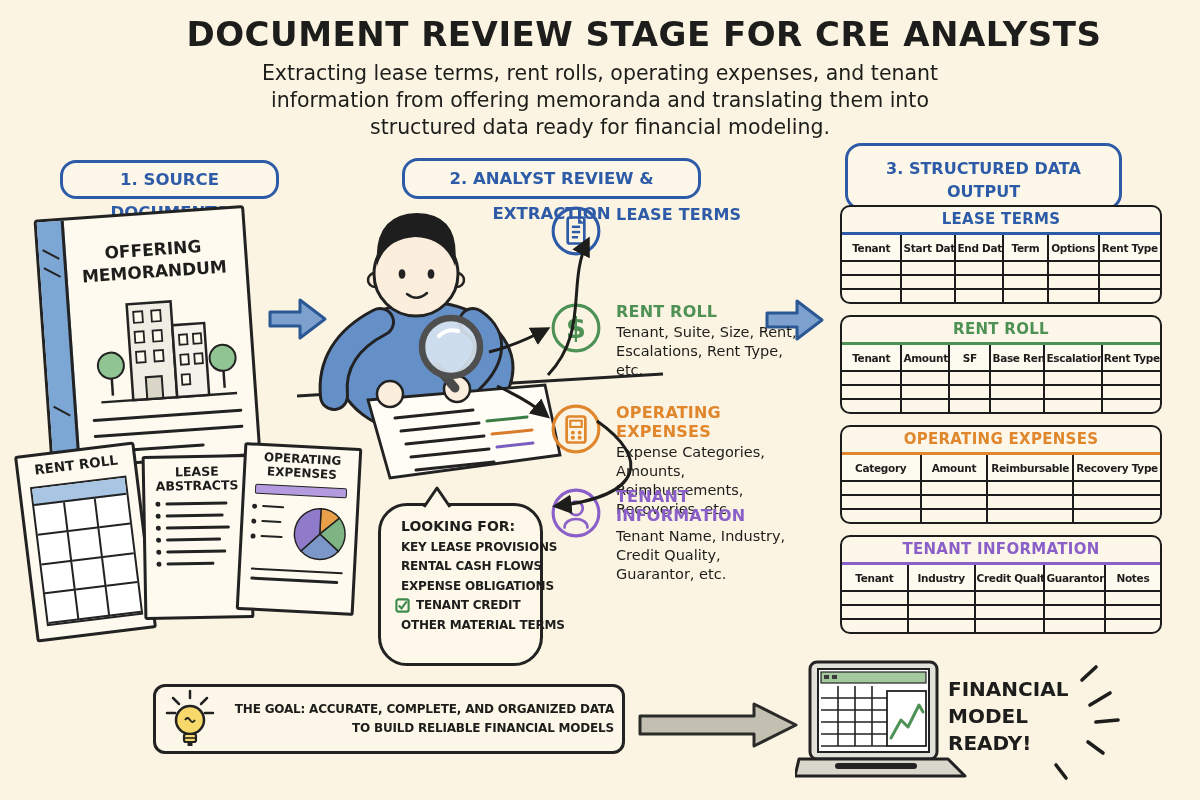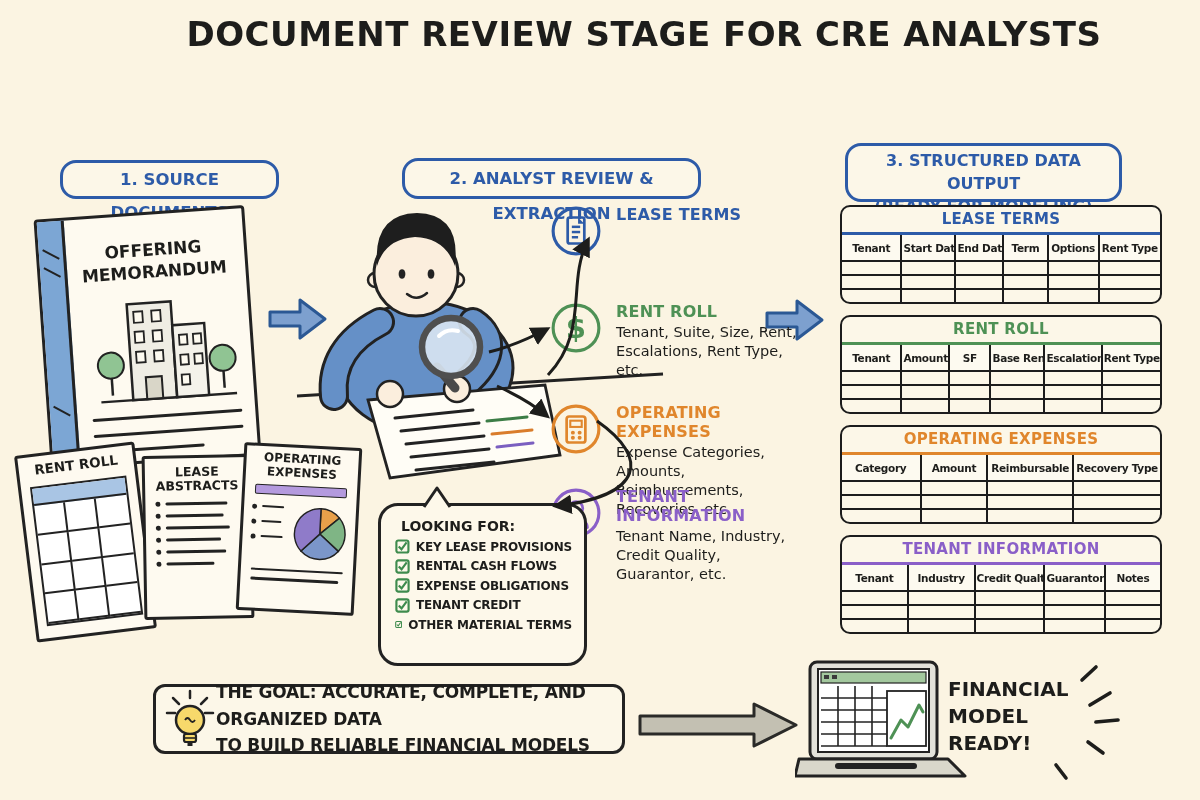--- a/index.html
+++ b/index.html
@@ -7,21 +7,21 @@
           font-family:"DejaVu Sans",sans-serif;color:#1d1d1b;}
   .abs{position:absolute;}
   
   .title{top:14px;left:0;width:1200px;text-align:center;font-size:34px;font-weight:bold;letter-spacing:.5px;margin-left:44px;}
   .subtitle{top:60px;left:215px;width:770px;text-align:center;font-size:20.5px;font-weight:500;line-height:1.32;}
   
   .sec-label{border:3px solid #2d5ba8;border-radius:16px;color:#2d5ba8;font-weight:bold;
              text-align:center;background:#fcf7e8;}
   .lab1{left:60px;top:160px;width:213px;height:33px;line-height:33px;font-size:16.5px;}
   .lab2{left:402px;top:158px;width:293px;height:35px;line-height:35px;font-size:16.5px;}
-  .lab3{left:845px;top:143px;width:271px;height:50px;font-size:16px;line-height:1.45;padding-top:3px;}
+  .lab3{left:845px;top:143px;width:271px;height:50px;font-size:16px;line-height:1.45;padding-top:11px;}
   
   .book{left:42px;top:212px;width:205px;height:245px;background:#fefaf0;border:3px solid #222;
         border-radius:4px;transform:rotate(-4deg);}
   .book-spine{position:absolute;left:0;top:0;width:24px;height:100%;background:#7ca6d4;border-right:3px solid #222;}
   .book-title{position:absolute;left:34px;top:24px;width:160px;text-align:center;font-size:17px;
               font-weight:bold;line-height:1.3;}
   .book-lines div{position:absolute;height:3px;background:#222;border-radius:2px;}
   
   .card{background:#fefaf0;border:3px solid #222;border-radius:3px;}
   .card-title{text-align:center;font-weight:bold;line-height:1.15;}
@@ -38,49 +38,50 @@
   .bullet-dot{width:5px;height:5px;border-radius:50%;background:#222;flex:none;}
   .bullet-line{height:2.5px;background:#222;border-radius:2px;}
   .pbar{height:8px;background:#b49ade;border:1.5px solid #222;border-radius:2px;margin:5px 10px 2px 10px;}
   
   .cat-item{position:absolute;left:0;width:255px;}
   .cat-icon{position:absolute;left:2px;top:0;}
   .cat-text{margin-left:68px;width:187px;}
   .cat-title{font-size:16px;font-weight:bold;letter-spacing:.2px;}
   .cat-details{font-size:14.5px;line-height:1.3;margin-top:2px;font-weight:500;}
   
-  .cloud{left:378px;top:503px;width:209px;height:163px;border:3px solid #222;border-radius:20px;
+  .cloud{left:378px;top:503px;width:165px;height:163px;border:3px solid #222;border-radius:29px;
          background:#fdf8ea;padding:10px 12px;box-sizing:border-box;}
   .cloud-title{font-size:14px;font-weight:bold;margin:2px 0 5px 8px;}
   .chk-row{display:flex;align-items:center;gap:6px;margin:4.5px 0 0 2px;}
   .chk-label{font-size:12px;font-weight:bold;letter-spacing:-.2px;white-space:nowrap;}
   
   .otable{position:absolute;left:840px;width:318px;border:2.5px solid #1c1c1c;border-radius:10px;
           background:#fcf7e8;overflow:hidden;}
   .otable-title{height:25px;line-height:25px;text-align:center;font-weight:bold;font-size:15px;letter-spacing:.3px;}
   .otable-head{display:flex;border-bottom:2.5px solid #1c1c1c;background:#fdfaf0;}
   .otable-hcell{box-sizing:border-box;border-right:2px solid #1c1c1c;font-size:10.5px;font-weight:bold;
                 text-align:center;padding:7px 1px 6px 1px;letter-spacing:-.3px;white-space:nowrap;overflow:hidden;}
   .otable-row{display:flex;height:12px;border-bottom:2px solid #1c1c1c;}
   .otable-row:last-child{border-bottom:none;}
   .otable-cell{box-sizing:border-box;border-right:2px solid #1c1c1c;}
   .otable-hcell:last-child,.otable-cell:last-child{border-right:none;}
   
   .goal-banner{left:153px;top:684px;width:472px;height:70px;border:3.5px solid #222;border-radius:12px;
                background:#fcf7e8;display:flex;align-items:center;box-sizing:border-box;padding:0 8px;}
-  .goal-text{flex:1;text-align:left;font-size:17px;font-weight:bold;line-height:1.55;letter-spacing:-.2px;}
+  .goal-text{flex:1;text-align:right;font-size:12px;font-weight:bold;line-height:1.55;letter-spacing:-.2px;}
   .ready-text{left:948px;top:676px;width:120px;text-align:left;font-size:20px;font-weight:bold;line-height:1.35;}
   .overlay{left:0;top:0;pointer-events:none;}
 </style>
 </head>
 <body>
 
 <div class="canvas">
 
   <div class="abs title">DOCUMENT REVIEW STAGE FOR CRE ANALYSTS</div>
+  <div class="abs subtitle">Extracting lease terms, rent rolls, operating expenses, and tenant information from offering memoranda and translating them into structured data ready for financial modeling.</div>
 
   <div class="abs sec-label lab1">1. SOURCE DOCUMENTS</div>
   <div class="abs sec-label lab2">2. ANALYST REVIEW &amp; EXTRACTION</div>
   <div class="abs sec-label lab3">
     <div>3. STRUCTURED DATA OUTPUT</div>
     <div>(READY FOR MODELING)</div>
   </div>
 
   <div class="abs book">
     <div class="book-spine">

